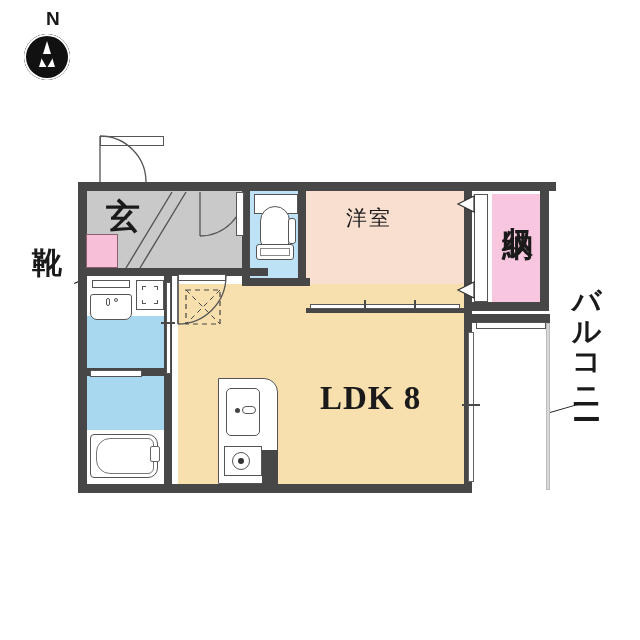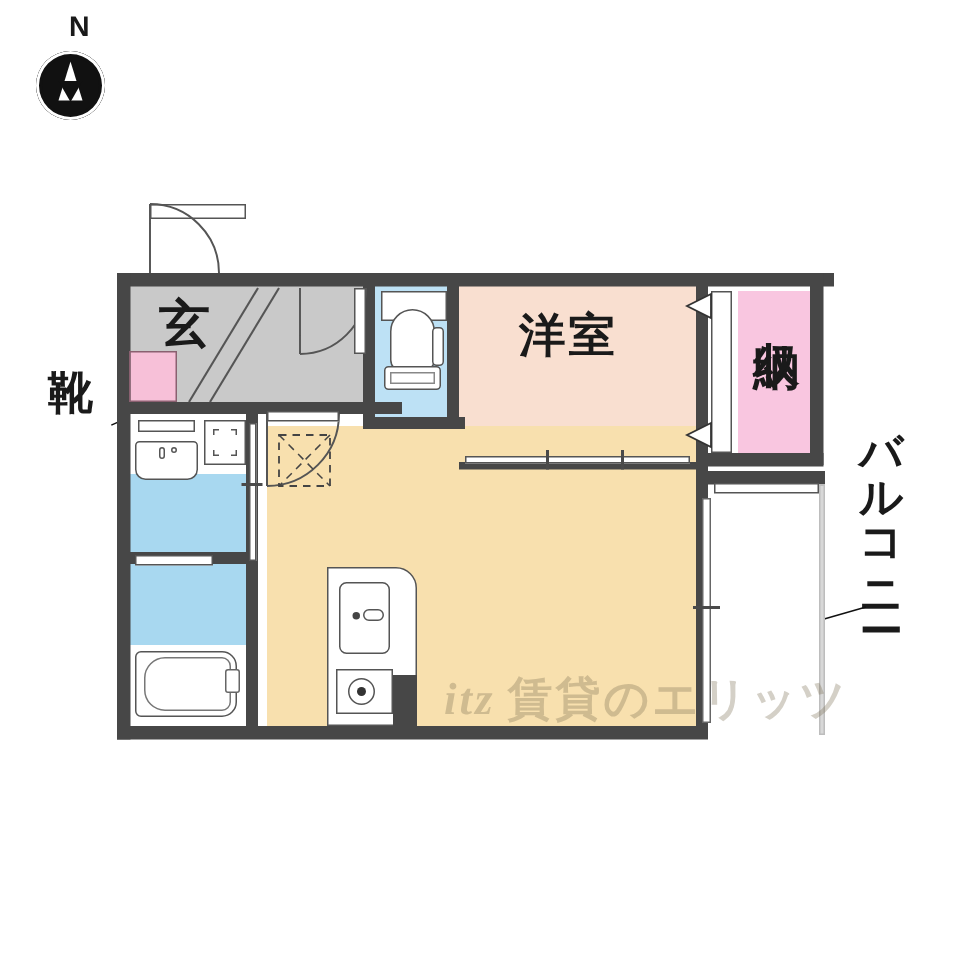--- a/index.html
+++ b/index.html
@@ -191,24 +191,22 @@
       <line x1="108" y1="108" x2="142" y2="142" stroke="#444" stroke-width="1" stroke-dasharray="5,4"></line>
       <line x1="142" y1="108" x2="108" y2="142" stroke="#444" stroke-width="1" stroke-dasharray="5,4"></line>
     </svg>
 
     <svg style="position:absolute;left:0;top:0;width:478px;height:316px;overflow:visible;">
       <path d="M100,94 L100,142" fill="none" stroke="#555" stroke-width="1.2"></path>
     </svg>
 
     <div class="lbl" style="left:28px;top:18px;font-size:34px;font-weight:bold;">玄</div>
 
-    <div class="lbl" style="left:268px;top:26px;font-size:31px;font-weight:bold;letter-spacing:2px;">洋室</div>
+    <div class="lbl" style="left:268px;top:26px;font-size:21px;font-weight:normal;letter-spacing:2px;">洋室</div>
 
     <div class="lbl lbl-v" style="left:424px;top:20px;font-size:31px;font-weight:bold;letter-spacing:3px;">収納</div>
 
+    <div class="lbl" style="left:242px;top:200px;font-size:33px;font-weight:bold;letter-spacing:1px;">LDK 8</div>
 
   </div>
 
-  <div id="watermark">
-    <span class="mark">itz</span><span>賃貸のエリッツ</span>
-  </div>
 
 </div>
 
 </body></html>

